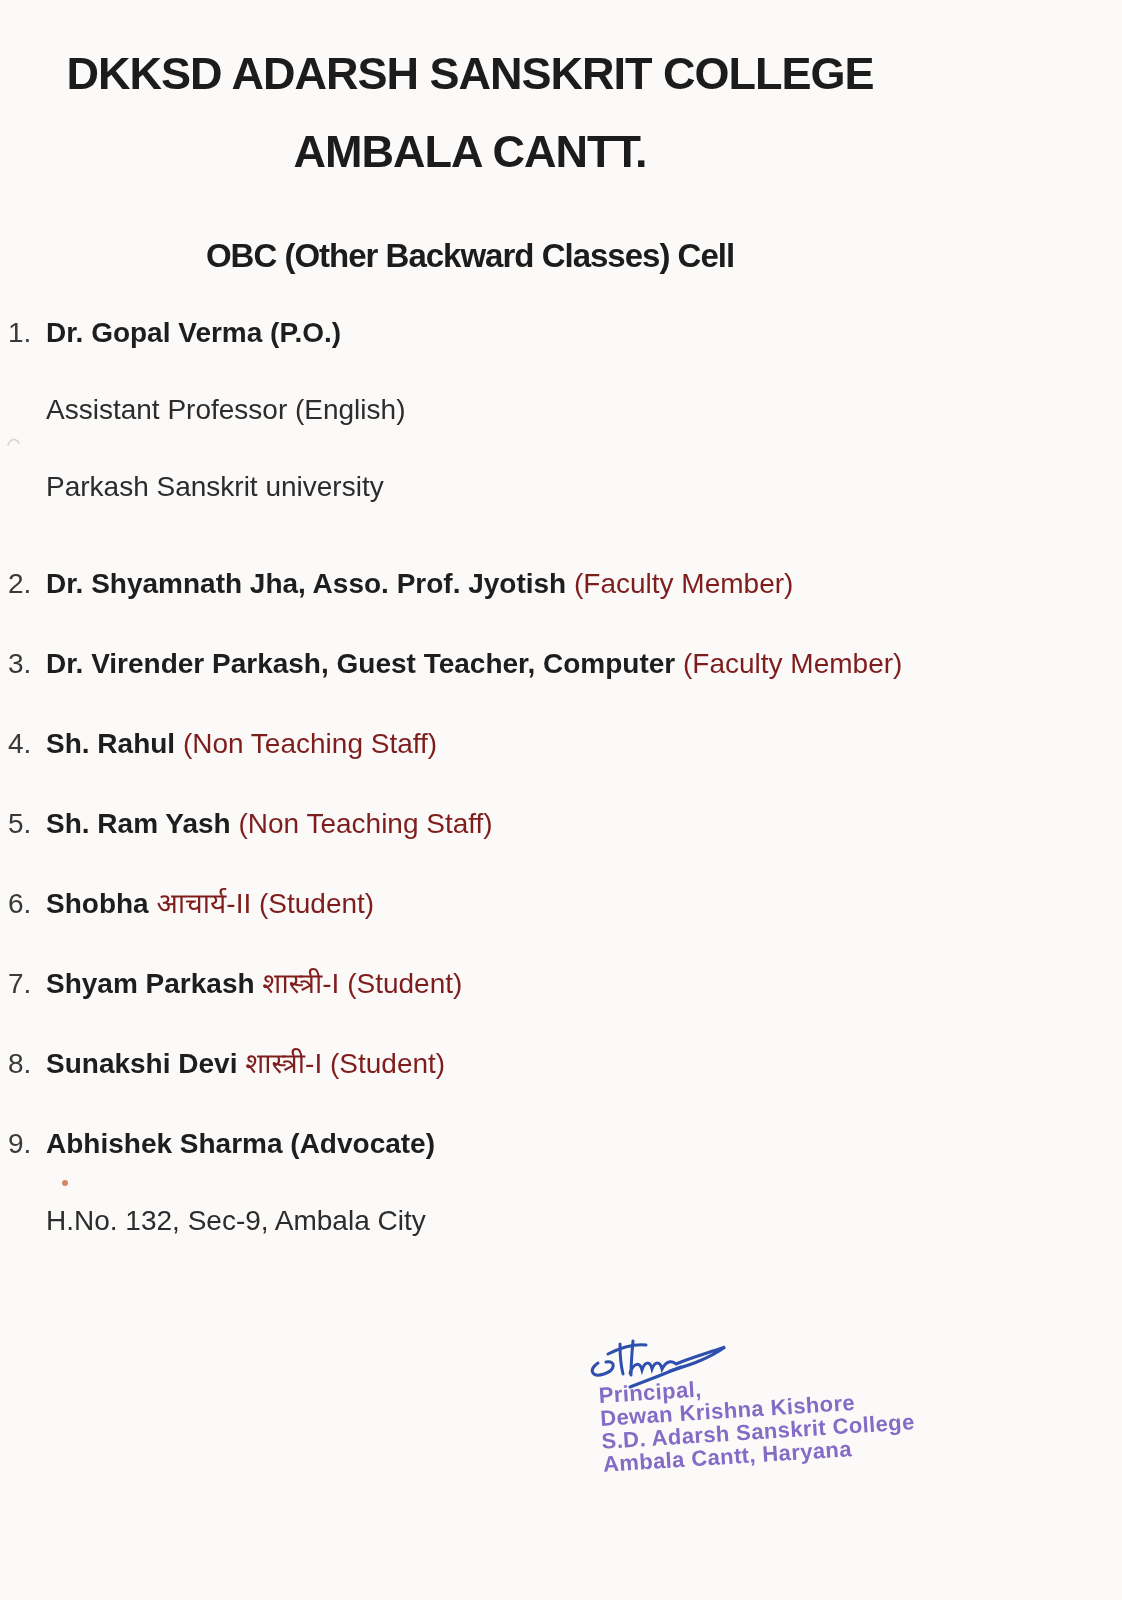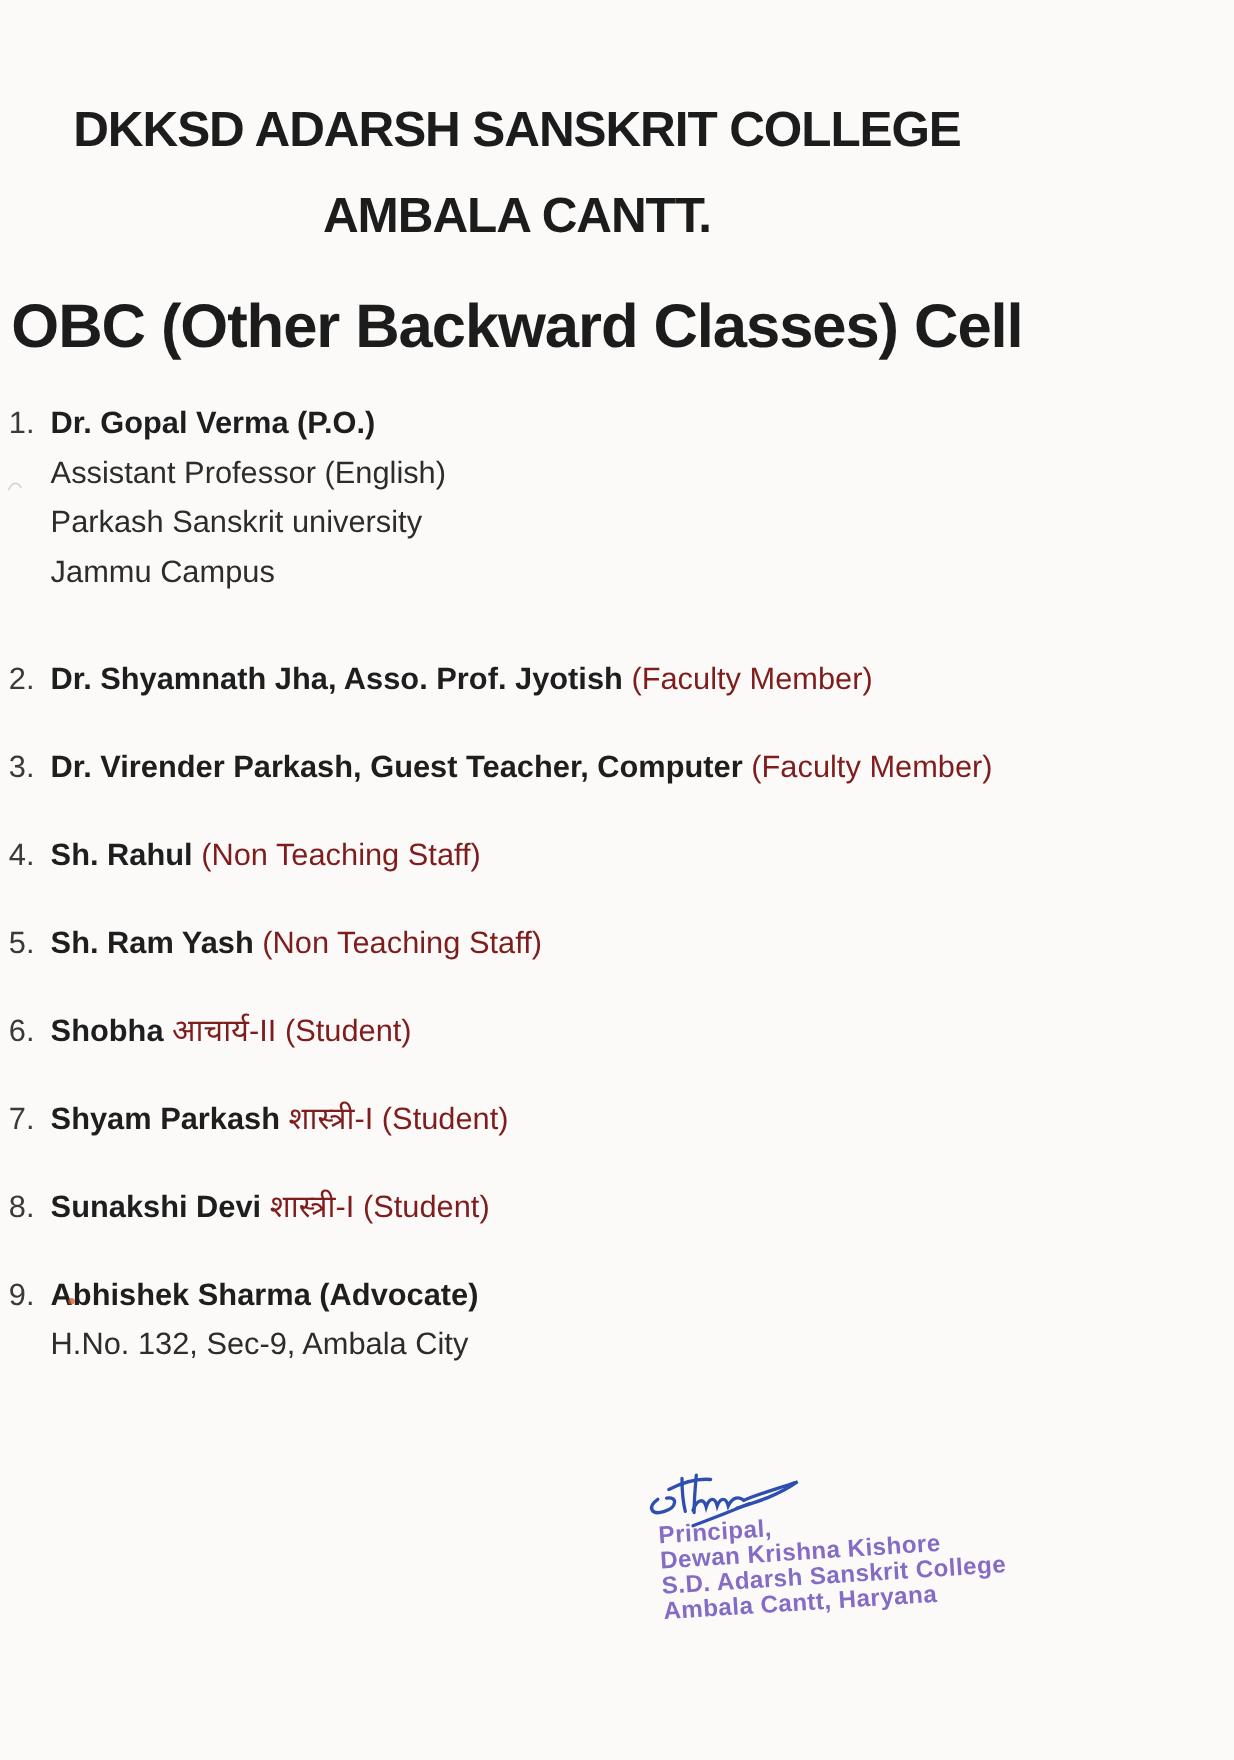--- a/index.html
+++ b/index.html
@@ -6,41 +6,41 @@
   html, body { margin: 0; padding: 0; }
   body {
     width: 1122px;
     height: 1600px;
     background: #fbfaf9;
     font-family: "Liberation Sans", sans-serif;
     color: #262626;
     position: relative;
     overflow: hidden;
   }
-  .doc { width: 940px; padding-top: 95px; position: relative; }
+  .doc { width: 940px; padding-top: 51px; position: relative; }
   .title {
     text-align: center;
     font-weight: bold;
     font-size: 45px;
     line-height: 1;
     letter-spacing: -1px;
     color: #1c1c1c;
   }
   .title-line2 { margin-top: 33px; }
-  .subtitle { margin-top: 50px; font-size: 56px; }
+  .subtitle { margin-top: 65px; font-size: 33px; }
   .member-list { margin-top: 38px; padding-left: 8px; font-size: 28px; }
   .item { display: flex; margin-bottom: 35px; }
   .item.has-details { margin-bottom: 52px; }
   .item:last-child { margin-bottom: 0; }
   .num { width: 38px; flex: none; color: #3a3a3a; line-height: 45px; }
   .body-col { flex: 1; }
   .name-line { line-height: 45px; }
   .seg-b { font-weight: bold; color: #1e1e1e; }
   .seg-r { color: #7f1d1d; }
-  .detail { line-height: 45px; color: #2c2c2c; }
+  .detail { line-height: 45px; color: #2c2c2c; margin-top: 32px; }
   .signature {
     position: absolute;
     left: 584px;
     top: 1326px;
     width: 162px;
     height: 66px;
   }
   .stamp {
     position: absolute;
     left: 598px;
@@ -81,21 +81,20 @@
   <div class="title title-line2">AMBALA CANTT.</div>
   <div class="title subtitle">OBC (Other Backward Classes) Cell</div>
 
   <div class="member-list">
       <div class="item has-details">
         <div class="num">1.</div>
         <div class="body-col">
           <div class="name-line"><span class="seg-b">Dr. Gopal Verma (P.O.)</span></div>
           <div class="detail">Assistant Professor (English)</div>
           <div class="detail">Parkash Sanskrit university</div>
-          <div class="detail">Jammu Campus</div>
         </div>
       </div>
       <div class="item">
         <div class="num">2.</div>
         <div class="body-col">
           <div class="name-line"><span class="seg-b">Dr. Shyamnath Jha, Asso. Prof. Jyotish</span><span class="seg-r"> (Faculty Member)</span></div>
         </div>
       </div>
       <div class="item">
         <div class="num">3.</div>

